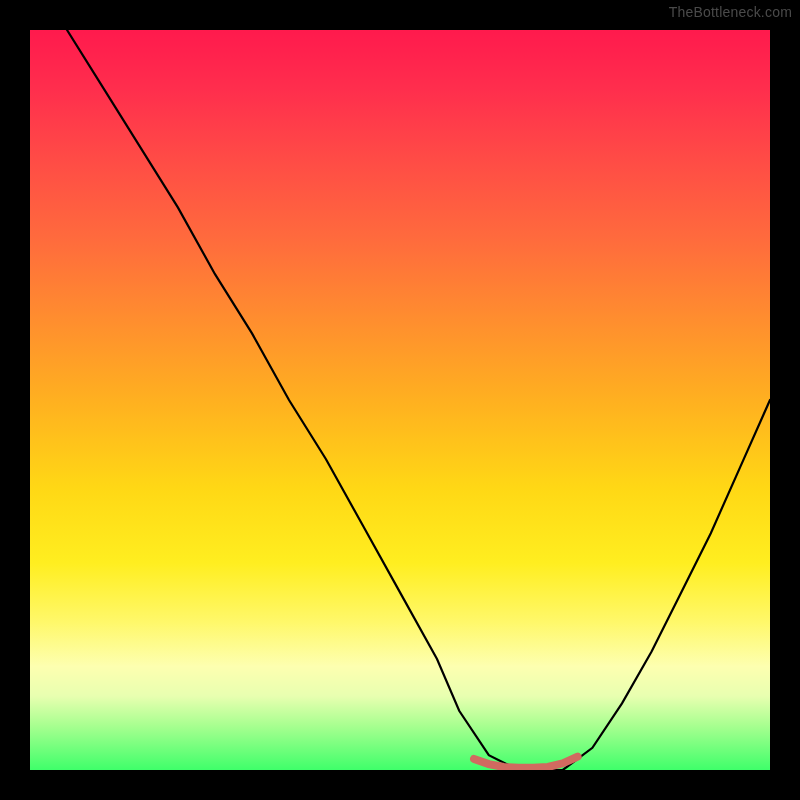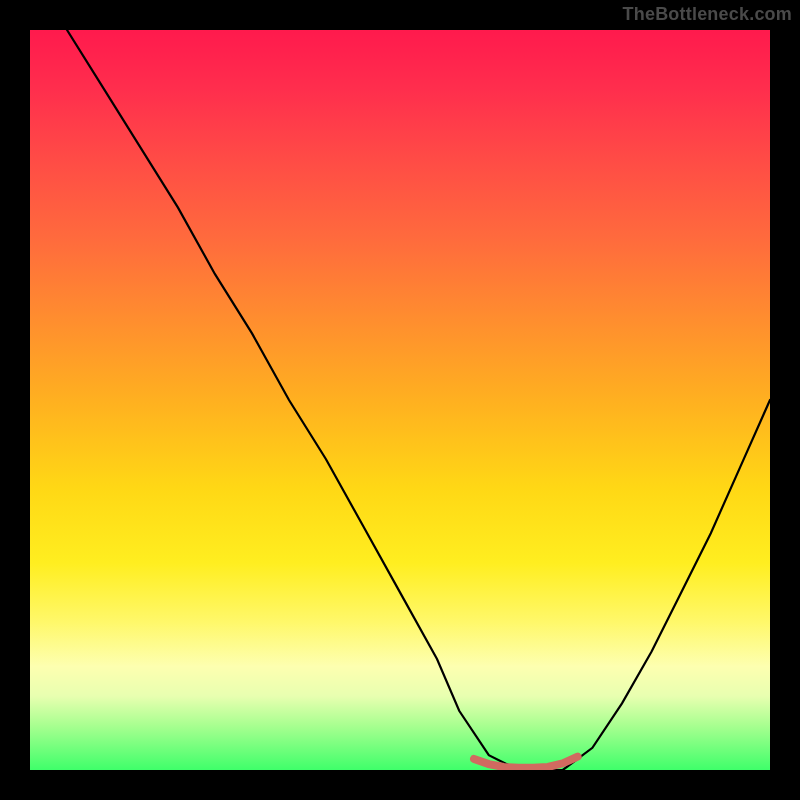--- a/index.html
+++ b/index.html
@@ -37,22 +37,22 @@
       #e8ffb0 90%,
       #a8ff90 94%,
       #3fff6a 100%
     );
   }
   .watermark {
     position: absolute;
     top: 4px;
     right: 8px;
     color: #4a4a4a;
-    font-size: 18px;
-    font-weight: 700;
+    font-size: 14px;
+    font-weight: 400;
     letter-spacing: 0.2px;
     pointer-events: none;
     user-select: none;
   }
   svg.curve {
     position: absolute;
     left: 0;
     top: 0;
     width: 740px;
     height: 740px;

